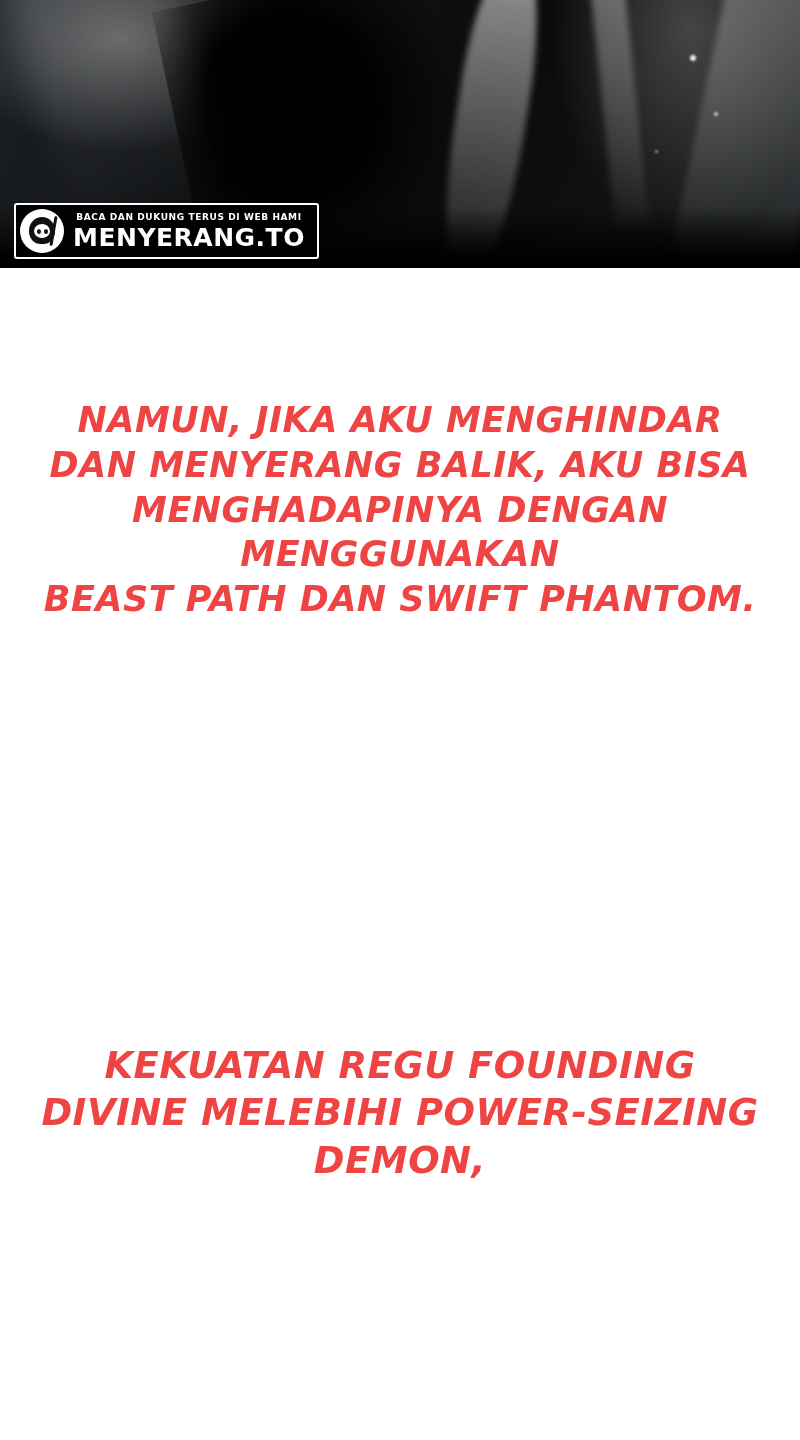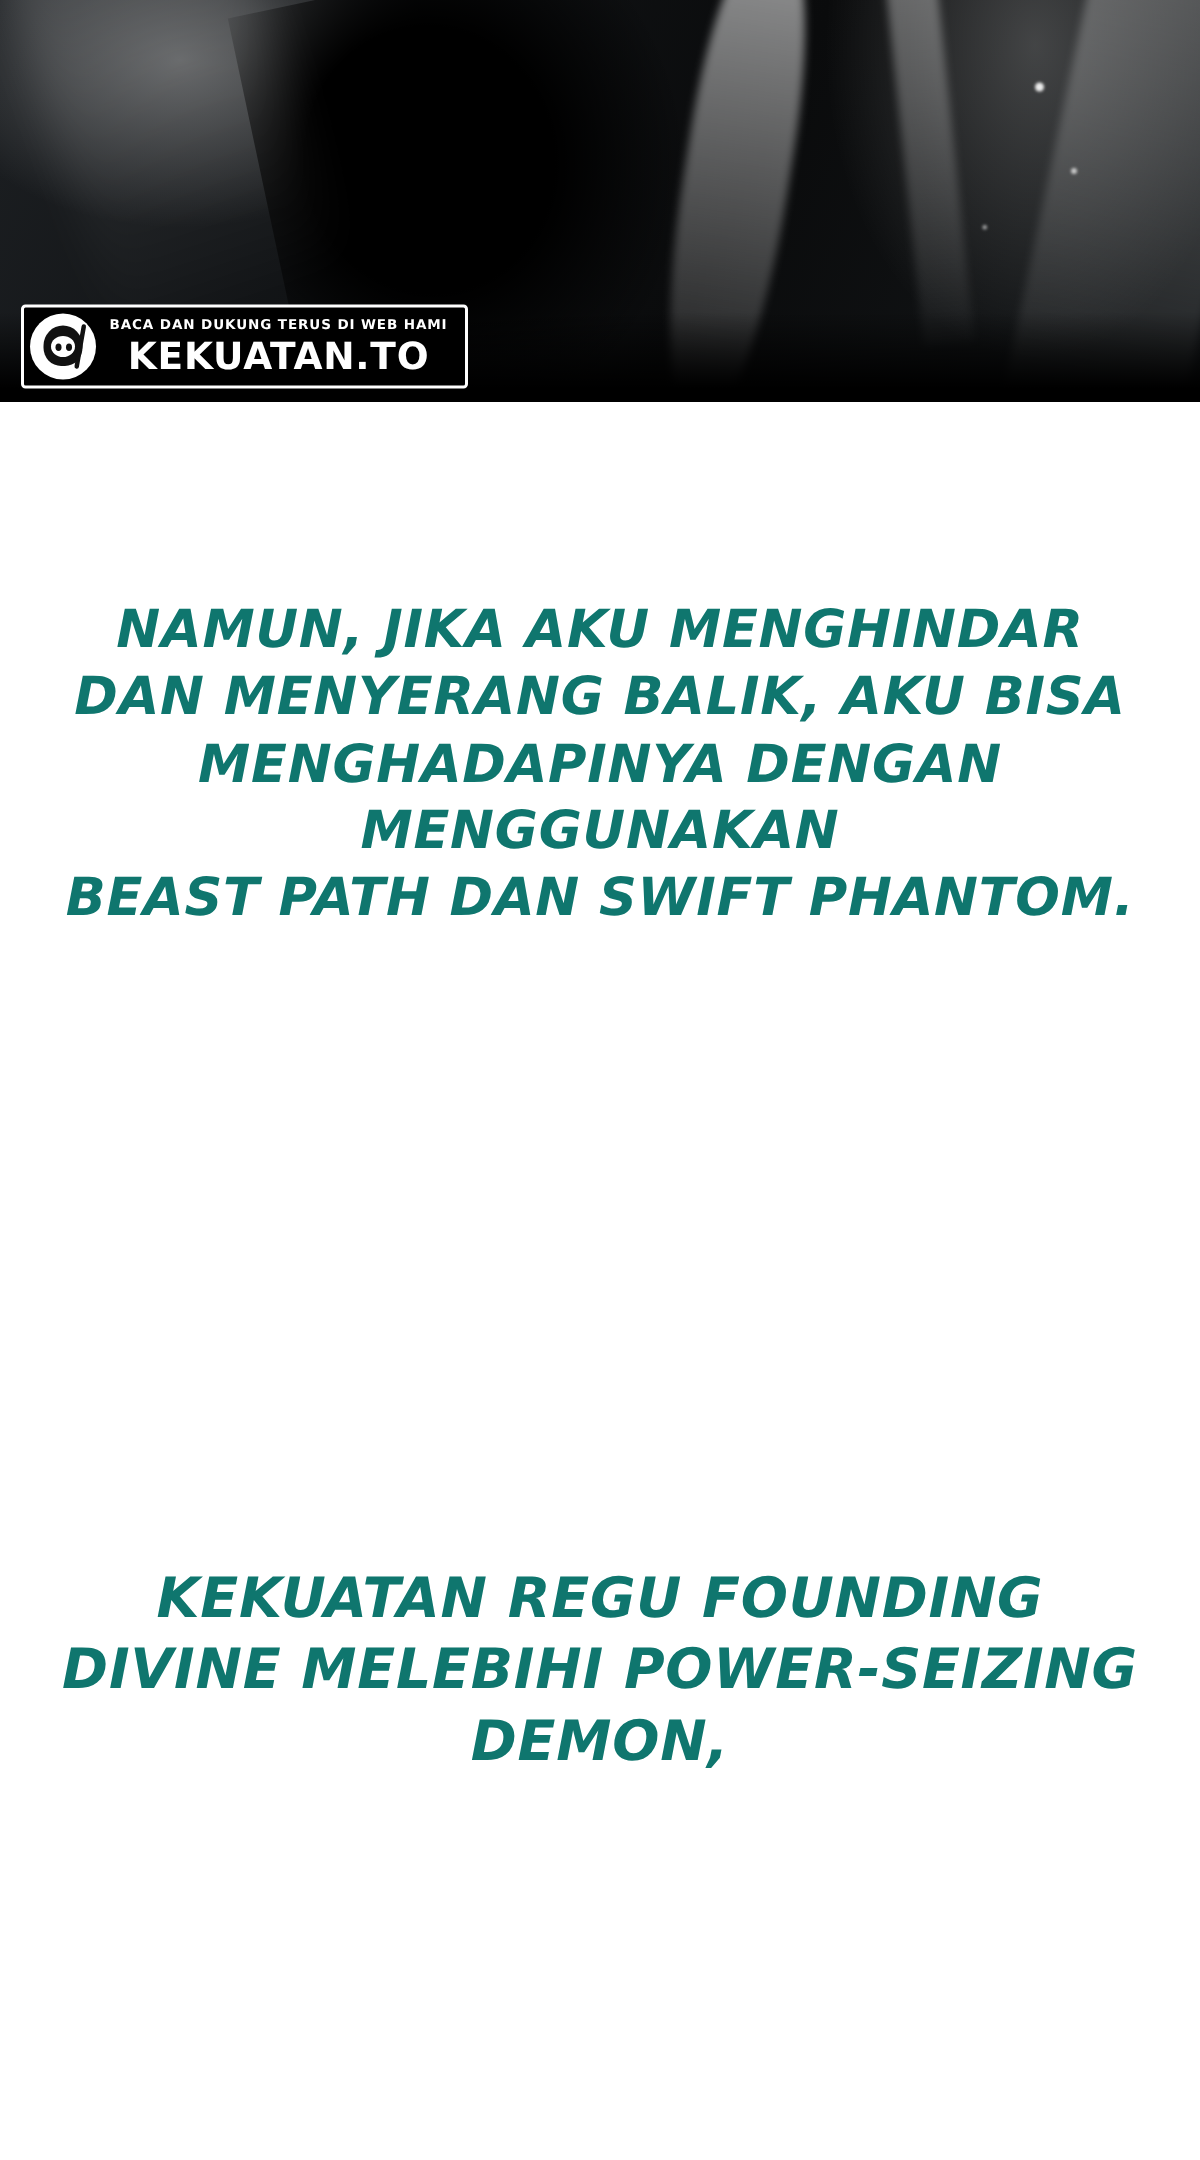--- a/index.html
+++ b/index.html
@@ -175,21 +175,21 @@
     white-space: nowrap;
     font-family: "DejaVu Sans", sans-serif;
   }
 
   
   .narration {
     position: absolute;
     left: 0;
     width: 800px;
     text-align: center;
-    color: #0f766e;
+    color: #ef4444;
     font-family: "DejaVu Sans", sans-serif;
     font-weight: 700;
     font-style: italic;
     letter-spacing: 0.5px;
     line-height: 1.28;
     padding: 0 14px;
     box-sizing: border-box;
     white-space: pre-line;
   }
   .narration-1 {
@@ -223,21 +223,21 @@
       <div class="reaper">
         <div class="hood"></div>
         <div class="face"></div>
         <div class="eye eye-l"></div>
         <div class="eye eye-r"></div>
         <div class="scythe"></div>
       </div>
     </div>
     <div class="wm-text">
       <div class="wm-tag">BACA DAN DUKUNG TERUS DI WEB HAMI</div>
-      <div class="wm-name">KEKUATAN.TO</div>
+      <div class="wm-name">MENYERANG.TO</div>
     </div>
   </div>
 
   <div class="narration narration-1">NAMUN, JIKA AKU MENGHINDAR
 DAN MENYERANG BALIK, AKU BISA
 MENGHADAPINYA DENGAN MENGGUNAKAN
 BEAST PATH DAN SWIFT PHANTOM.</div>
 
   <div class="narration narration-2">KEKUATAN REGU FOUNDING
 DIVINE MELEBIHI POWER-SEIZING

